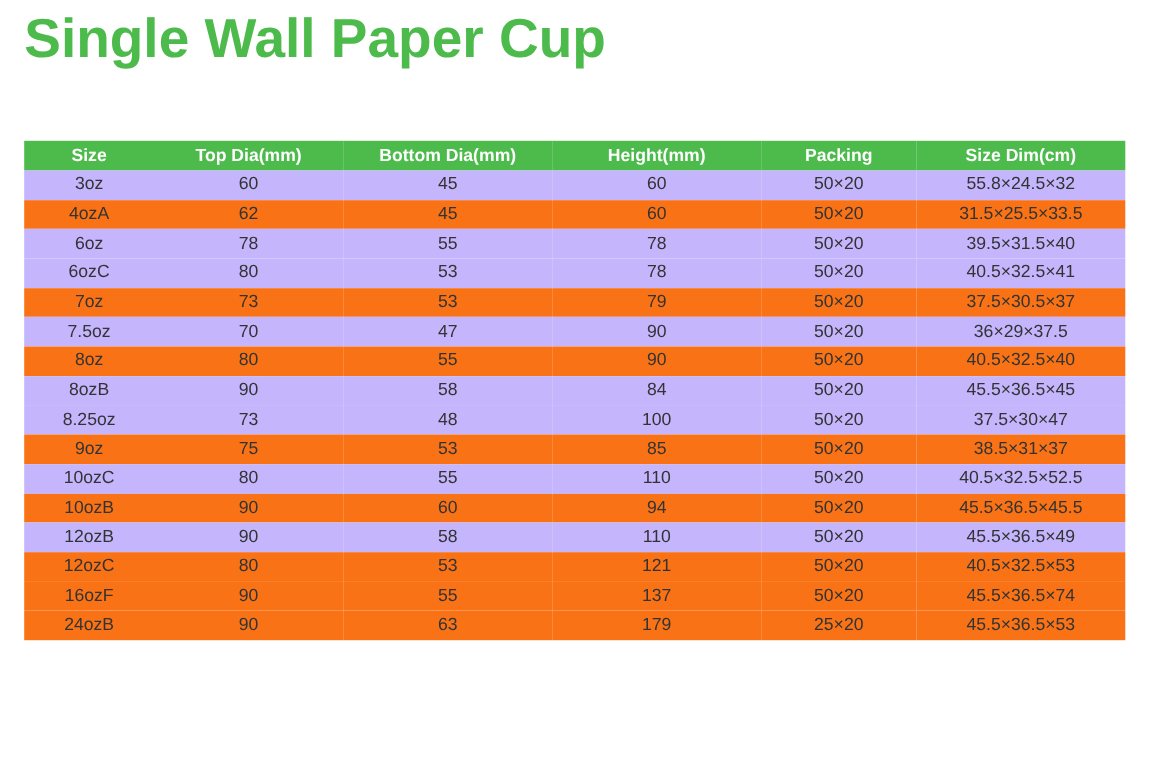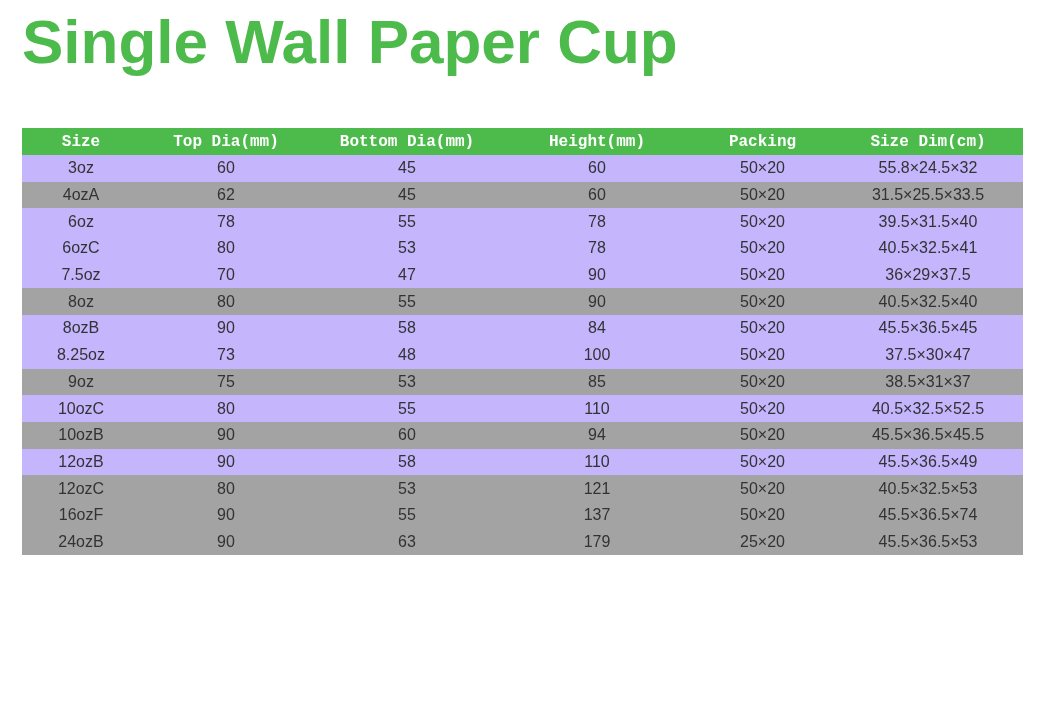--- a/index.html
+++ b/index.html
@@ -17,21 +17,21 @@
     position: relative;
     width: 1045px;
     height: 701px;
     background: #ffffff;
   }
   .title {
     position: absolute;
     left: 22px;
     top: 8px;
     font-family: "Liberation Sans", sans-serif;
-    font-size: 62px;
+    font-size: 50px;
     font-weight: bold;
     color: #4cbb4c;
     letter-spacing: 0px;
     line-height: 1.1;
     white-space: nowrap;
   }
   .table-wrap {
     position: absolute;
     left: 22px;
     top: 128px;
@@ -45,37 +45,36 @@
   table.spec thead th {
     background: #4cbb4c;
     color: #ffffff;
     font-size: 16px;
     font-weight: bold;
     height: 27px;
     padding: 0;
     text-align: center;
     vertical-align: middle;
     border: none;
-    font-family: Liberation Mono, monospace;
   }
   table.spec tbody td {
     height: 26.7px;
     font-size: 16px;
     color: #333333;
     text-align: center;
     vertical-align: middle;
     padding: 0;
     border: none;
     white-space: nowrap;
   }
   table.spec tbody tr.odd td {
     background: #c4b5fd;
   }
   table.spec tbody tr.even td {
-    background: #a3a3a3;
+    background: #f97316;
     margin-left: 48px;
   }
   
   col.c0 { width: 118px; }
   col.c1 { width: 172px; }
   col.c2 { width: 190px; }
   col.c3 { width: 190px; }
   col.c4 { width: 141px; }
   col.c5 { width: 190px; }
 </style>
@@ -132,20 +131,28 @@
           <td>39.5×31.5×40</td>
         </tr>
         <tr class="odd">
           <td>6ozC</td>
           <td>80</td>
           <td>53</td>
           <td>78</td>
           <td>50×20</td>
           <td>40.5×32.5×41</td>
         </tr>
+        <tr class="even">
+          <td>7oz</td>
+          <td>73</td>
+          <td>53</td>
+          <td>79</td>
+          <td>50×20</td>
+          <td>37.5×30.5×37</td>
+        </tr>
         <tr class="odd">
           <td>7.5oz</td>
           <td>70</td>
           <td>47</td>
           <td>90</td>
           <td>50×20</td>
           <td>36×29×37.5</td>
         </tr>
         <tr class="even">
           <td>8oz</td>

